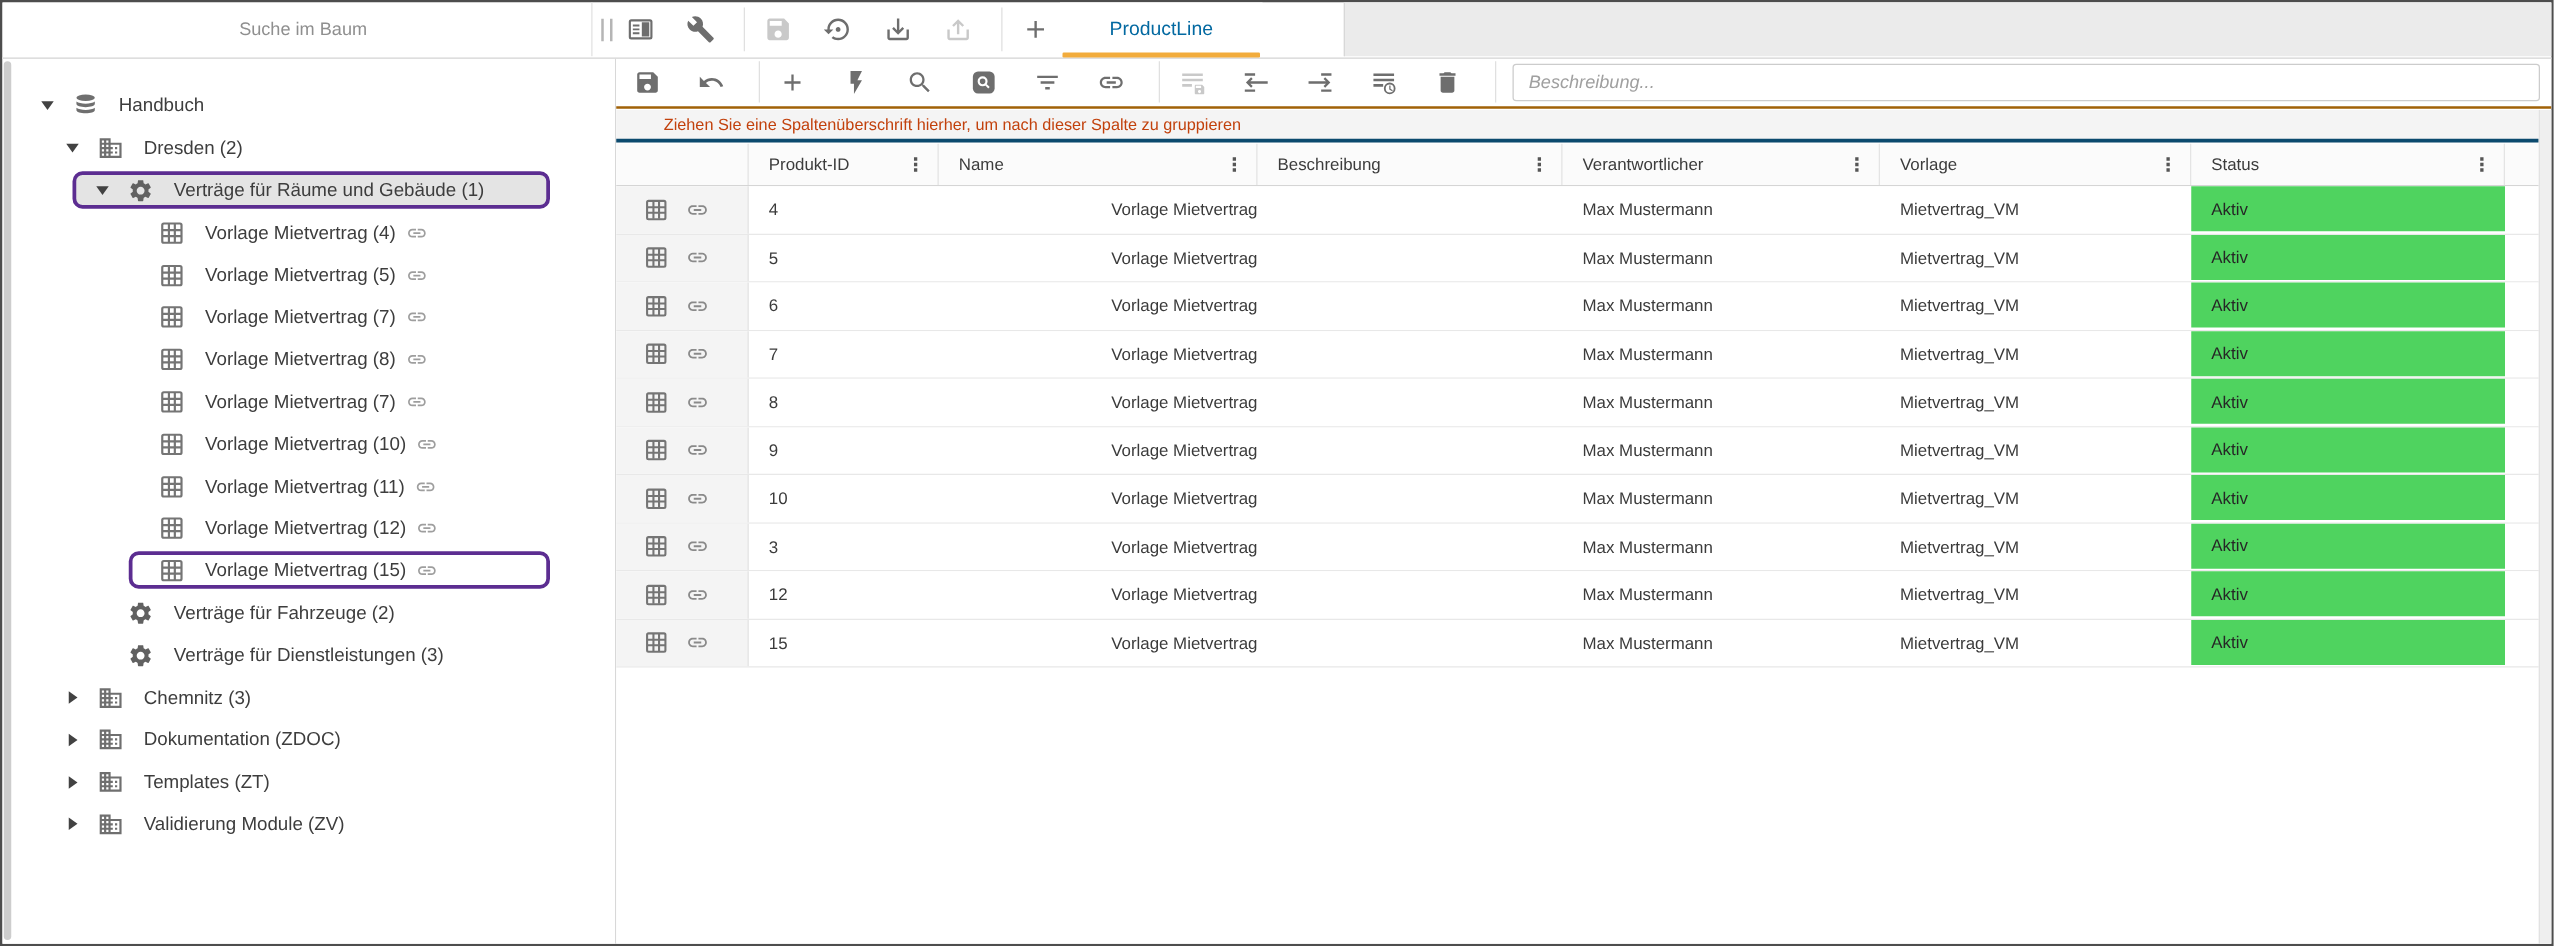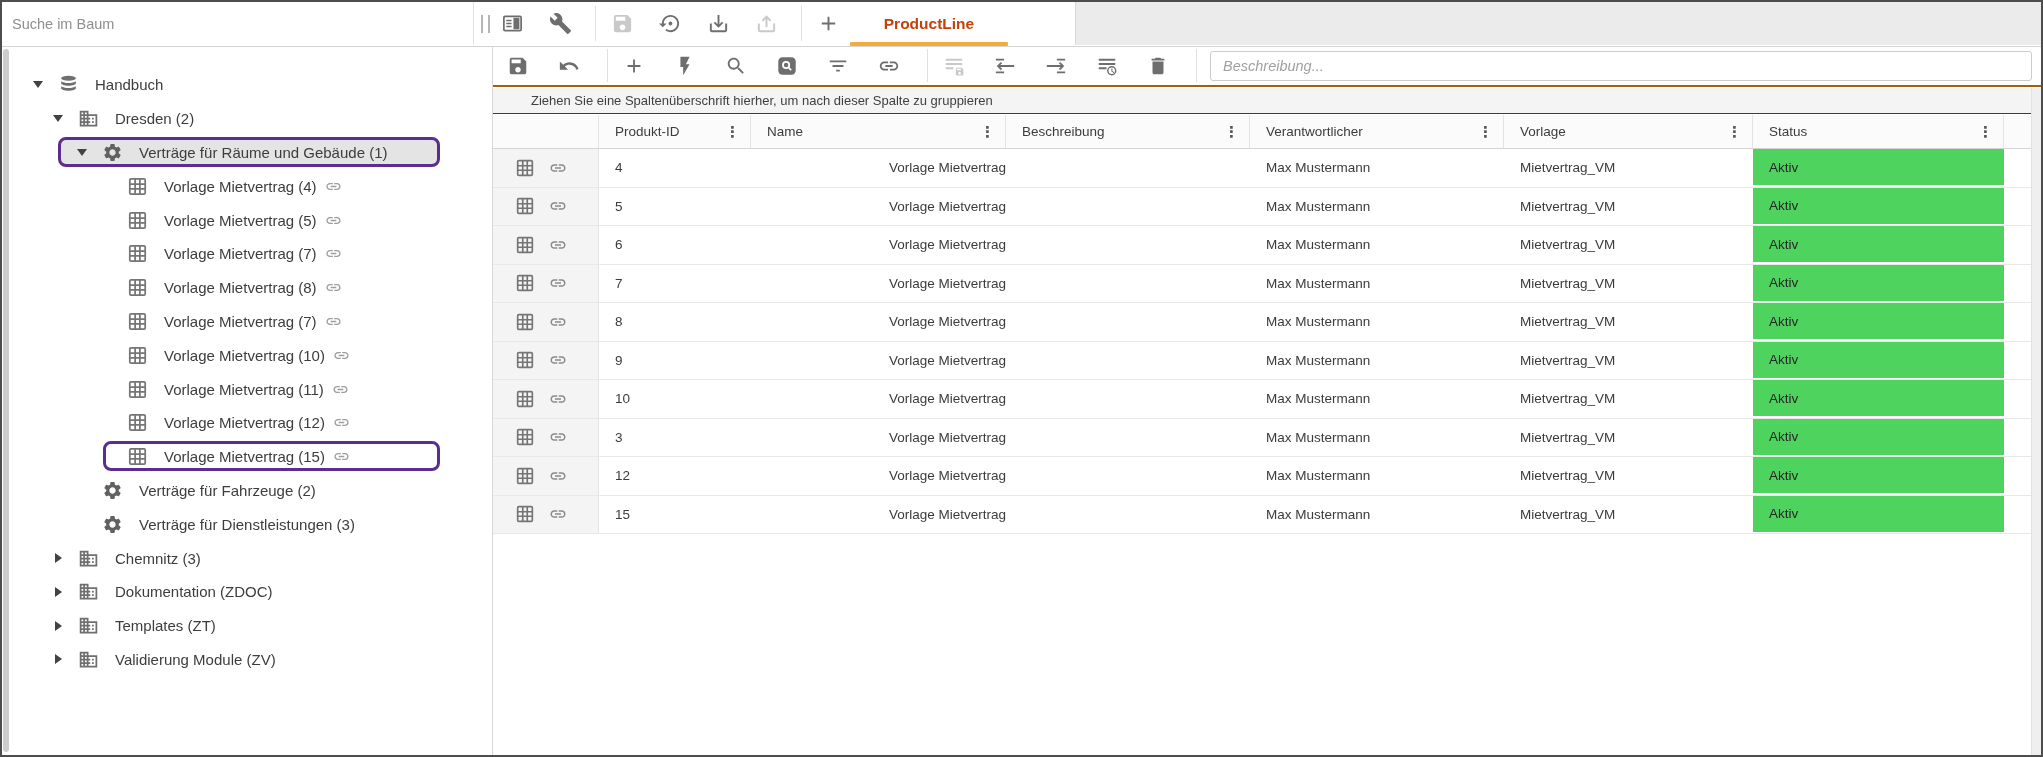--- a/index.html
+++ b/index.html
@@ -4,30 +4,30 @@
 <style>
   html,body{margin:0;padding:0;}
   body{width:2043px;height:757px;position:relative;overflow:hidden;background:#fff;
        font-family:"Liberation Sans","DejaVu Sans",sans-serif;}
   .window{position:absolute;inset:0;border:2px solid #4d4d4d;box-sizing:border-box;background:#fff;}
 
   
   .topbar{position:absolute;left:0;top:0;right:0;height:44px;background:#fff;border-bottom:1px solid #d4d4d4;z-index:5;}
   .search-area{position:absolute;left:0;top:0;width:472px;height:43px;border-right:1px solid #e2e2e2;box-sizing:border-box;}
   .tree-search-input{width:100%;height:100%;border:0;outline:none;padding:0 0 0 10px;box-sizing:border-box;
-       font-family:inherit;font-size:14.5px;color:#444;background:transparent;}
+       font-family:inherit;font-size:14.5px;color:#444;background:transparent;text-align:center;}
   .tree-search-input::placeholder{color:#8f8f8f;opacity:1;}
   .splitter{position:absolute;left:476px;top:12px;height:20px;width:14px;display:flex;align-items:center;justify-content:center;cursor:col-resize;}
   .grip{width:5px;height:18px;border-left:2px solid #b5b5b5;border-right:2px solid #b5b5b5;}
   .topbar-icons{position:absolute;left:497px;top:0;height:43px;display:flex;align-items:center;}
   .tp-btn{width:26px;height:26px;margin-right:22px;display:flex;align-items:center;justify-content:center;color:#6e6e6e;cursor:pointer;flex:none;}
   .tp-btn.disabled{color:#c9c9c9;cursor:default;}
   .tp-sep{width:1px;height:35px;background:#e0e0e0;margin-right:13px;flex:none;}
   .tab{position:absolute;left:846px;top:0;width:162px;height:43px;display:flex;align-items:center;justify-content:center;
-       color:#c2410c;font-size:15.5px;font-weight:700;cursor:pointer;background:#fff;}
+       color:#0369a1;font-size:15.5px;font-weight:400;cursor:pointer;background:#fff;}
   .tab-underline{position:absolute;left:2px;right:2px;bottom:-1px;height:4px;border-radius:1px;z-index:6;}
   .topbar-right{position:absolute;left:1073px;right:0;top:0;height:43px;background:#ebebeb;border-left:1px solid #d8d8d8;}
 
   
   .sidebar{position:absolute;left:0;top:44px;width:490px;bottom:0;background:#fff;border-right:1px solid #d8d8d8;box-sizing:content-box;overflow:hidden;}
   .sidebar-scrollbar{position:absolute;left:1px;top:3px;bottom:3px;width:6px;background:#cdcdcd;border-radius:3px;}
   .tree{position:absolute;left:0;top:22px;right:0;}
   .tree-row{height:33.8px;display:flex;align-items:center;position:relative;font-size:15px;color:#3d3d3d;white-space:nowrap;cursor:pointer;}
   .lvl1{padding-left:30px;} .lvl2{padding-left:50px;} .lvl3{padding-left:74px;} .lvl4{padding-left:99px;}
   .tree-arrow{width:12px;margin-right:12px;flex:none;display:flex;align-items:center;justify-content:center;z-index:1;}
@@ -45,22 +45,22 @@
   
   .main{position:absolute;left:491px;top:44px;right:0;bottom:0;background:#fff;}
   .toolbar{position:absolute;left:0;top:0;right:0;height:41px;background:#fff;border-bottom:2px solid #a16207;
        display:flex;align-items:center;padding-left:12px;box-sizing:border-box;}
   .tl-btn{width:25px;height:25px;margin-right:26px;display:flex;align-items:center;justify-content:center;color:#6e6e6e;cursor:pointer;flex:none;}
   .tl-btn.disabled{color:#c9c9c9;cursor:default;}
   .tl-sep{width:1px;height:33px;background:#e0e0e0;margin-right:13px;flex:none;}
   .desc-input{flex:1;height:30px;margin-right:9px;border:1px solid #ccc;border-radius:3px;box-sizing:border-box;
        font-family:inherit;font-style:italic;font-size:14.5px;color:#444;padding:0 12px;outline:none;}
   .desc-input::placeholder{color:#a0a0a0;font-style:italic;opacity:1;}
-  .groupbar{position:absolute;left:0;top:42px;right:10px;height:26px;background:#f4f4f4;border-bottom:1px solid #0c4a6e;
-       display:flex;align-items:center;padding-left:38px;box-sizing:border-box;font-size:13px;color:#404040;}
+  .groupbar{position:absolute;left:0;top:42px;right:10px;height:26px;background:#f4f4f4;border-bottom:3px solid #0c4a6e;
+       display:flex;align-items:center;padding-left:38px;box-sizing:border-box;font-size:13px;color:#c2410c;}
   .right-gutter{position:absolute;right:0;top:42px;bottom:0;width:10px;background:#efefef;border-left:1px solid #e2e2e2;box-sizing:border-box;}
 
   .grid-header{position:absolute;left:0;top:69px;right:10px;height:34px;display:flex;background:#fbfbfb;border-bottom:1px solid #d5d5d5;box-sizing:border-box;}
   .h-cell{display:flex;align-items:center;border-right:1px solid #e4e4e4;box-sizing:border-box;
        padding:0 8px 0 16px;font-size:13.5px;color:#3c3c3c;cursor:pointer;}
   .h-label{flex:1;white-space:nowrap;overflow:hidden;}
   .h-menu{color:#565656;font-size:15px;font-weight:bold;padding:0 2px;cursor:pointer;}
   .h-filler{flex:1;border-right:0;cursor:default;}
   .col-icons{width:106px;padding:0;} .col-produkt_id{width:152px;} .col-name{width:255px;justify-content:flex-end;}
   .col-beschreibung{width:244px;} .col-verantwortlicher{width:254px;} .col-vorlage{width:249px;} .col-status{width:251px;}

